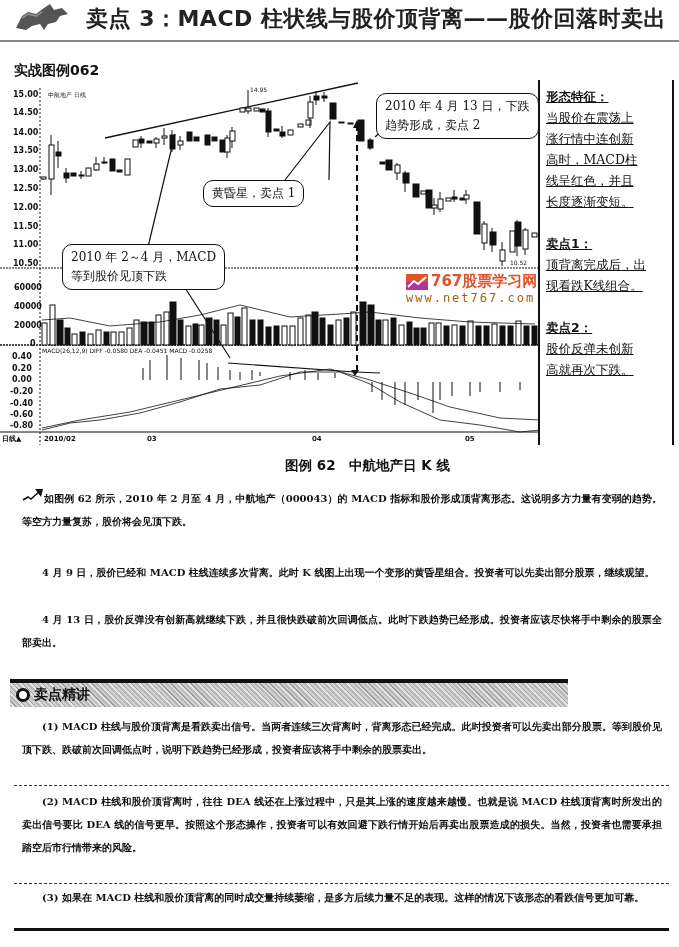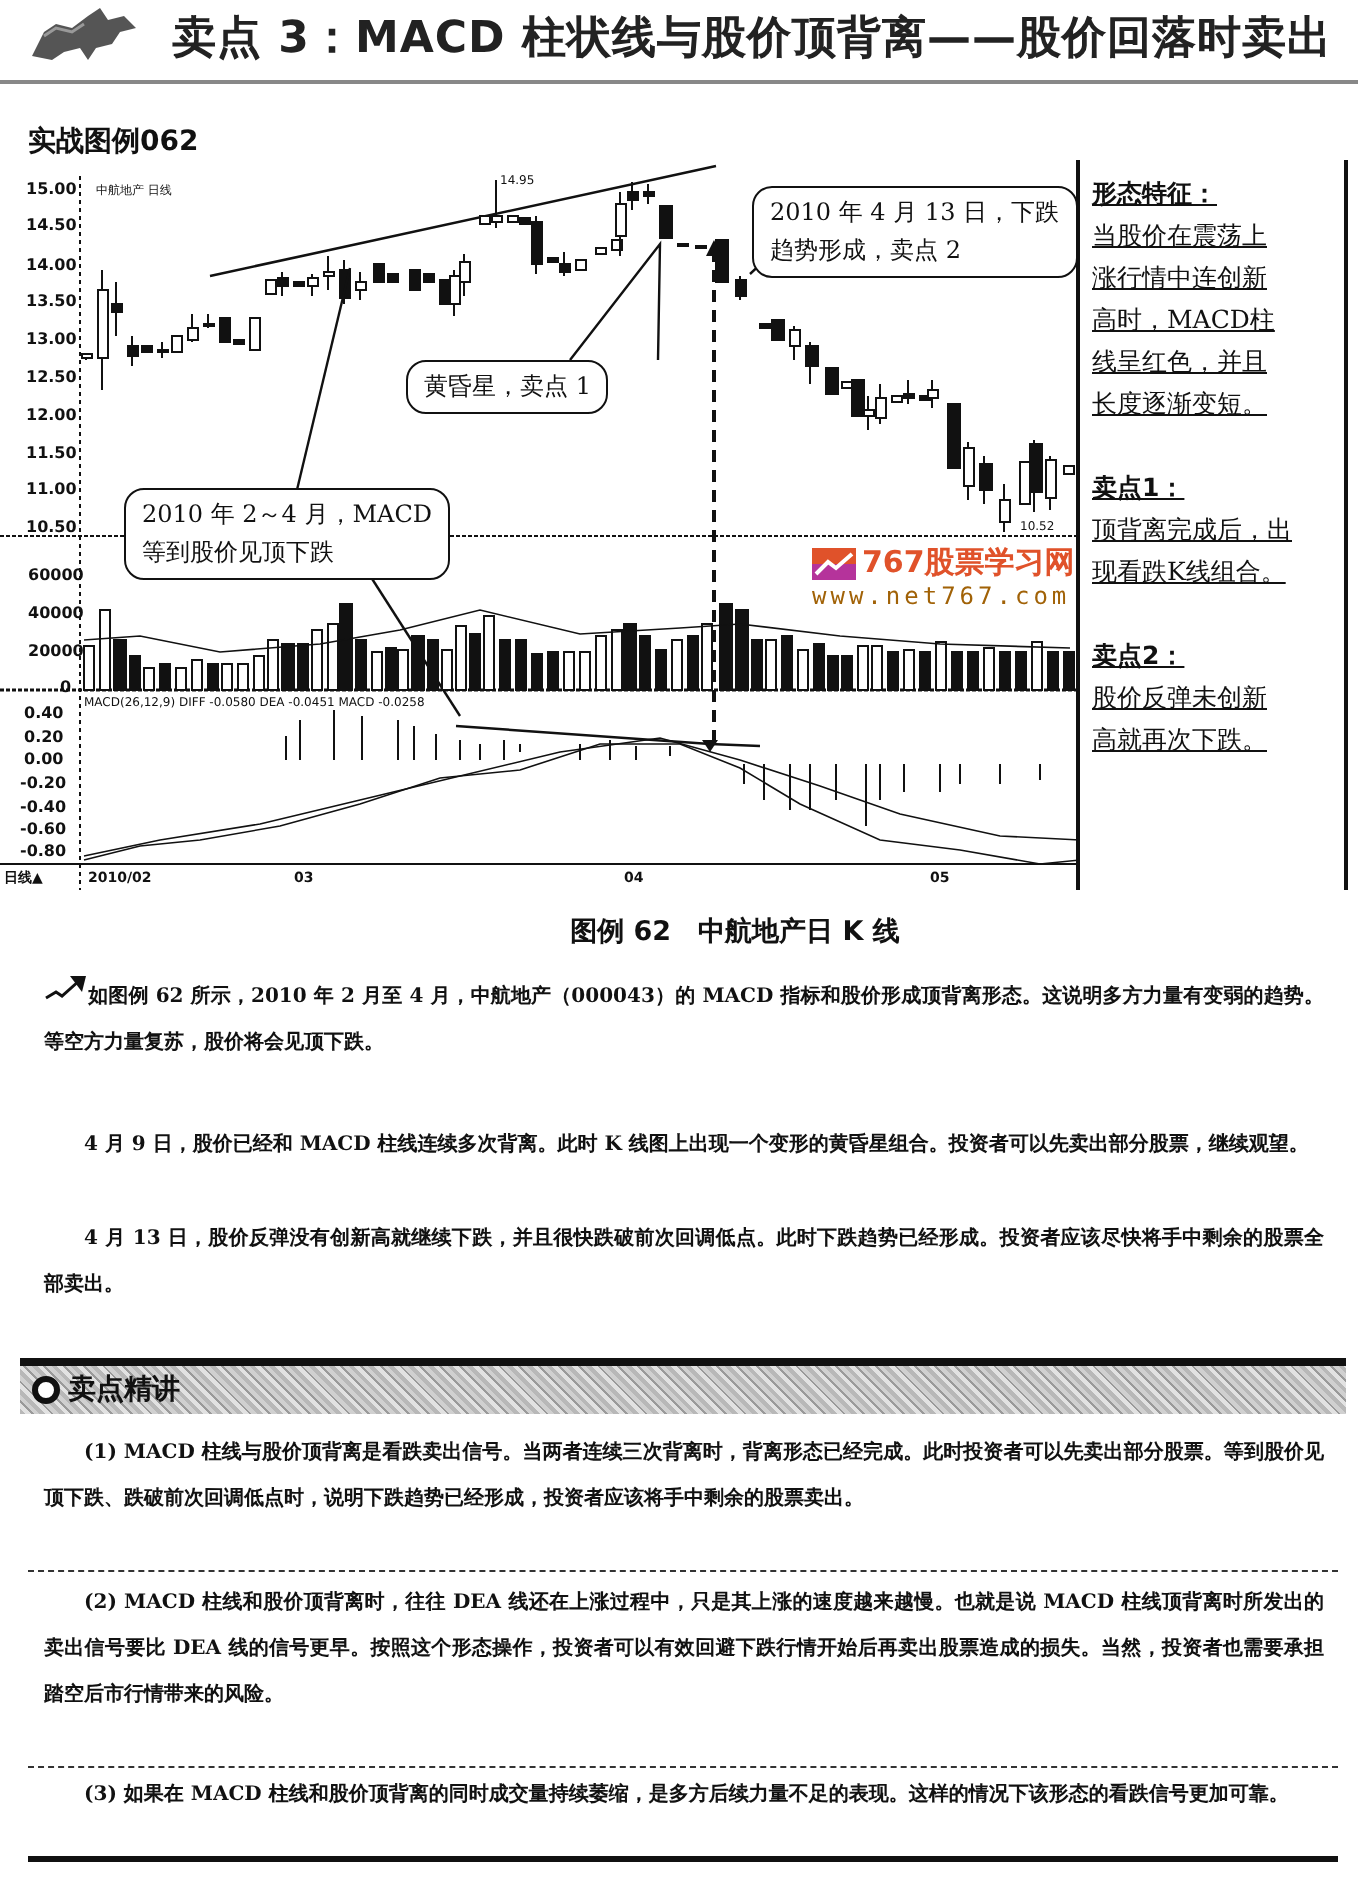--- a/index.html
+++ b/index.html
@@ -12,21 +12,21 @@
   .chart { position: absolute; left: 0; top: 80px; width: 540px; height: 370px; }
   .side { position: absolute; left: 538px; top: 80px; width: 136px; height: 365px; border-left: 2px solid #111; border-right: 2px solid #111; padding: 6px 6px; font-size: 12.5px; line-height: 21px; }
   .side p { margin-bottom: 0; text-decoration: underline; }
   .side .h { font-weight: bold; font-family: "DejaVu Sans", sans-serif; }
   .side .gap { height: 21px; }
   .callout { position: absolute; background: #fff; border: 1.5px solid #111; border-radius: 10px; font-size: 12px; line-height: 19px; padding: 3px 8px; white-space: nowrap; }
   .caption { position: absolute; left: 0; width: 679px; top: 457px; text-align: center; font-weight: bold; font-size: 13.5px; font-family: "DejaVu Sans", sans-serif; margin-left: 28px; }
   .para { position: absolute; left: 22px; width: 640px; font-size: 10px; line-height: 23px; font-weight: bold; text-align: justify; }
   .indent { text-indent: 2em; }
   .arrow-icon { display: inline-block; width: 22px; }
-  .section-bar { position: absolute; left: 10px; top: 679px; width: 663px; height: 28px; border-top: 4px solid #111; background: repeating-linear-gradient(45deg, #b8b8b8 0 2px, #e2e2e2 2px 4px, #9a9a9a 4px 5px, #d0d0d0 5px 7px); }
+  .section-bar { position: absolute; left: 10px; top: 679px; width: 558px; height: 28px; border-top: 4px solid #111; background: repeating-linear-gradient(45deg, #b8b8b8 0 2px, #e2e2e2 2px 4px, #9a9a9a 4px 5px, #d0d0d0 5px 7px); }
   .section-title { position: absolute; left: 6px; top: 3px; font-family: "DejaVu Sans", sans-serif; font-weight: bold; font-size: 14px; color: #111; display: flex; align-items: center; gap: 4px; }
   .circle-icon { width: 14px; height: 14px; border: 3px solid #111; border-radius: 50%; background: #fff; display: inline-block; }
   .dash { position: absolute; left: 14px; width: 655px; border-top: 1.5px dashed #333; }
   .bottom-rule { position: absolute; left: 14px; top: 928px; width: 655px; height: 3px; background: #111; }
   .watermark { position: absolute; left: 406px; top: 272px; }
   .wm-title { font-family: "DejaVu Sans", sans-serif; font-weight: bold; font-size: 15px; color: #e0522a; }
   .wm-url { font-family: "DejaVu Sans Mono", monospace; font-size: 12px; color: #a16207; letter-spacing: 2px; }
 </style>
 </head>
 <body>

